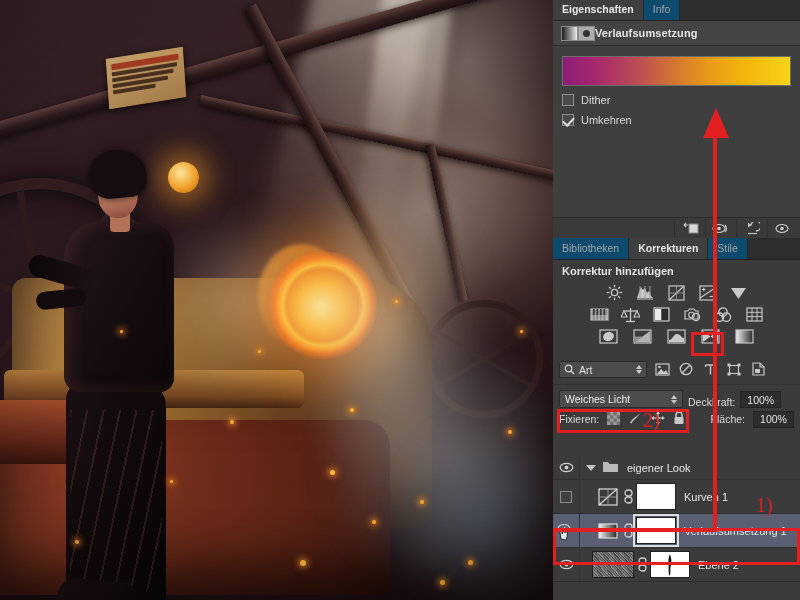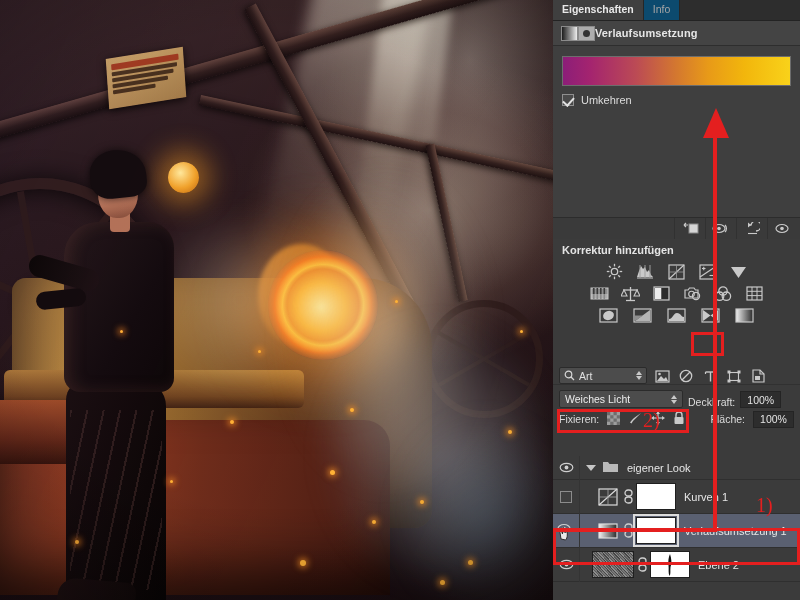--- a/index.html
+++ b/index.html
@@ -280,21 +280,21 @@
   #adjust { position:absolute; left:0; top:239px; width:247px; height:122px; background:#3b3b3b; }
   #adjust-label { padding:5px 9px 3px 9px; font-size:11px; font-weight:bold; color:#e4e4e4; }
   .adj-row { display:flex; justify-content:center; gap:10px; margin-top:3px; }
   .adj-ic {
     width:21px; height:19px; display:flex; align-items:center; justify-content:center;
   }
 
   
   #layers { position:absolute; left:0; top:361px; width:247px; height:239px; background:#3b3b3b; }
   #filterbar {
-    display:flex; align-items:flex-end; height:24px; padding:0 6px; gap:6px;
+    display:flex; align-items:flex-start; height:24px; padding:0 6px; gap:6px;
     border-bottom:1px solid #313131;
   }
   #filter-select {
     display:flex; align-items:center; gap:4px; width:88px; height:17px;
     background:#4c4c4c; border:1px solid #2b2b2b; border-radius:2px; padding:0 4px;
     font-size:10.5px; color:#e0e0e0;
   }
   .stepper { margin-left:auto; display:flex; flex-direction:column; gap:1px; }
   .stepper b { display:block; width:0;height:0;border-left:3.5px solid transparent;border-right:3.5px solid transparent; }
   .stepper b.u { border-bottom:4px solid #c9c9c9; }
@@ -437,20 +437,24 @@
         <div class="sq-grad"></div>
         <div class="sq-mask">
             <i></i>
           </div>
         <div id="props-title">Verlaufsumsetzung</div>
       </div>
 
       <div id="props-body">
         <div id="grad-bar"></div>
 
+        <div class="chkrow">
+          <div class="chkbox"></div>
+          <div class="chklabel">Dither</div>
+        </div>
 
         <div class="chkrow">
           <div class="chkbox on"></div>
           <div class="chklabel">Umkehren</div>
         </div>
       </div>
 
       <div id="props-foot">
         <div class="footbtn">
           <svg width="17" height="13" viewBox="0 0 17 13">
@@ -475,20 +479,26 @@
         <div class="footbtn">
           <svg width="16" height="13" viewBox="0 0 16 13">
             <ellipse cx="7" cy="6.5" rx="6" ry="4" fill="none" stroke="#c9c9c9" stroke-width="1.2"></ellipse>
             <circle cx="7" cy="6.5" r="1.8" fill="#c9c9c9"></circle>
           </svg>
         </div>
       </div>
     </div>
 
     <div id="adjust">
+      <div class="tabbar">
+        <div class="tab">Bibliotheken</div>
+        <div class="tab active">Korrekturen</div>
+        <div class="tab">Stile</div>
+        <div class="tabfill"></div>
+      </div>
 
       <div id="adjust-label">Korrektur hinzufügen</div>
 
       <div class="adj-row">
         <div class="adj-ic">
           <svg width="17" height="17" viewBox="0 0 17 17">
             <circle cx="8.5" cy="8.5" r="3.2" fill="none" stroke="#c9c9c9" stroke-width="1.3"></circle>
             <g stroke="#c9c9c9" stroke-width="1.3">
               <line x1="8.5" y1="0.8" x2="8.5" y2="3.4"></line>
                 <line x1="8.5" y1="13.6" x2="8.5" y2="16.2"></line>

